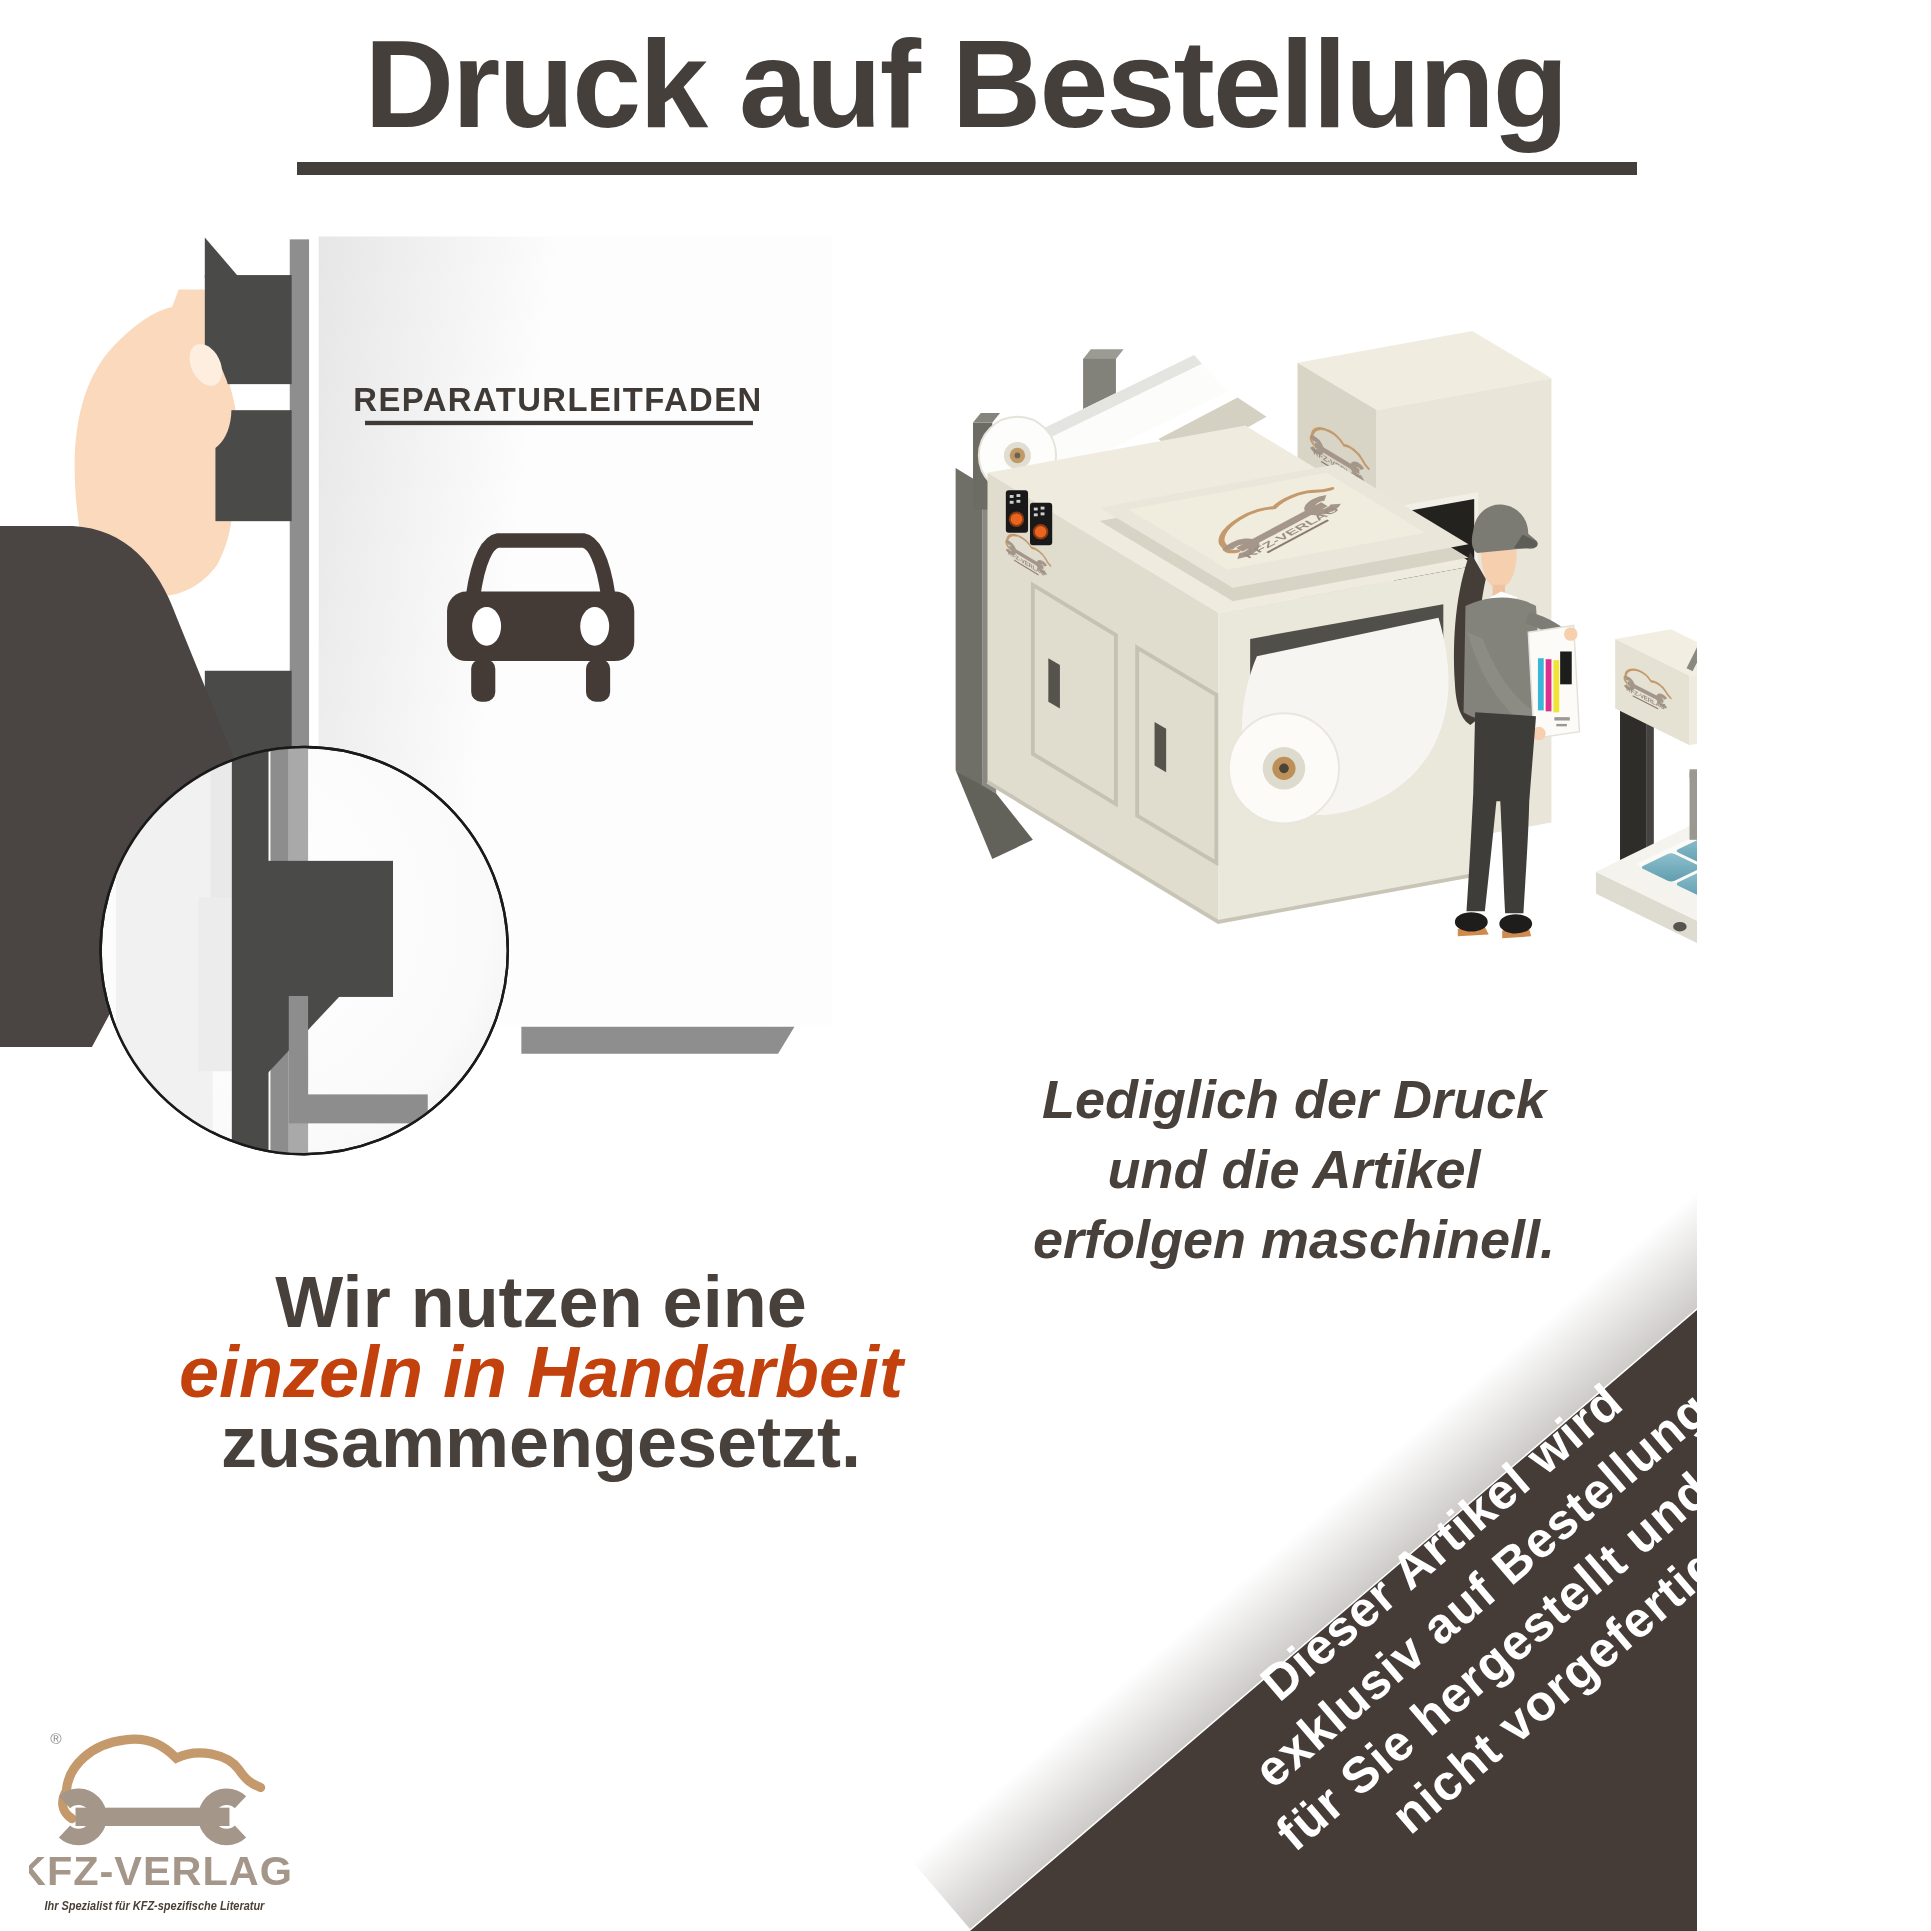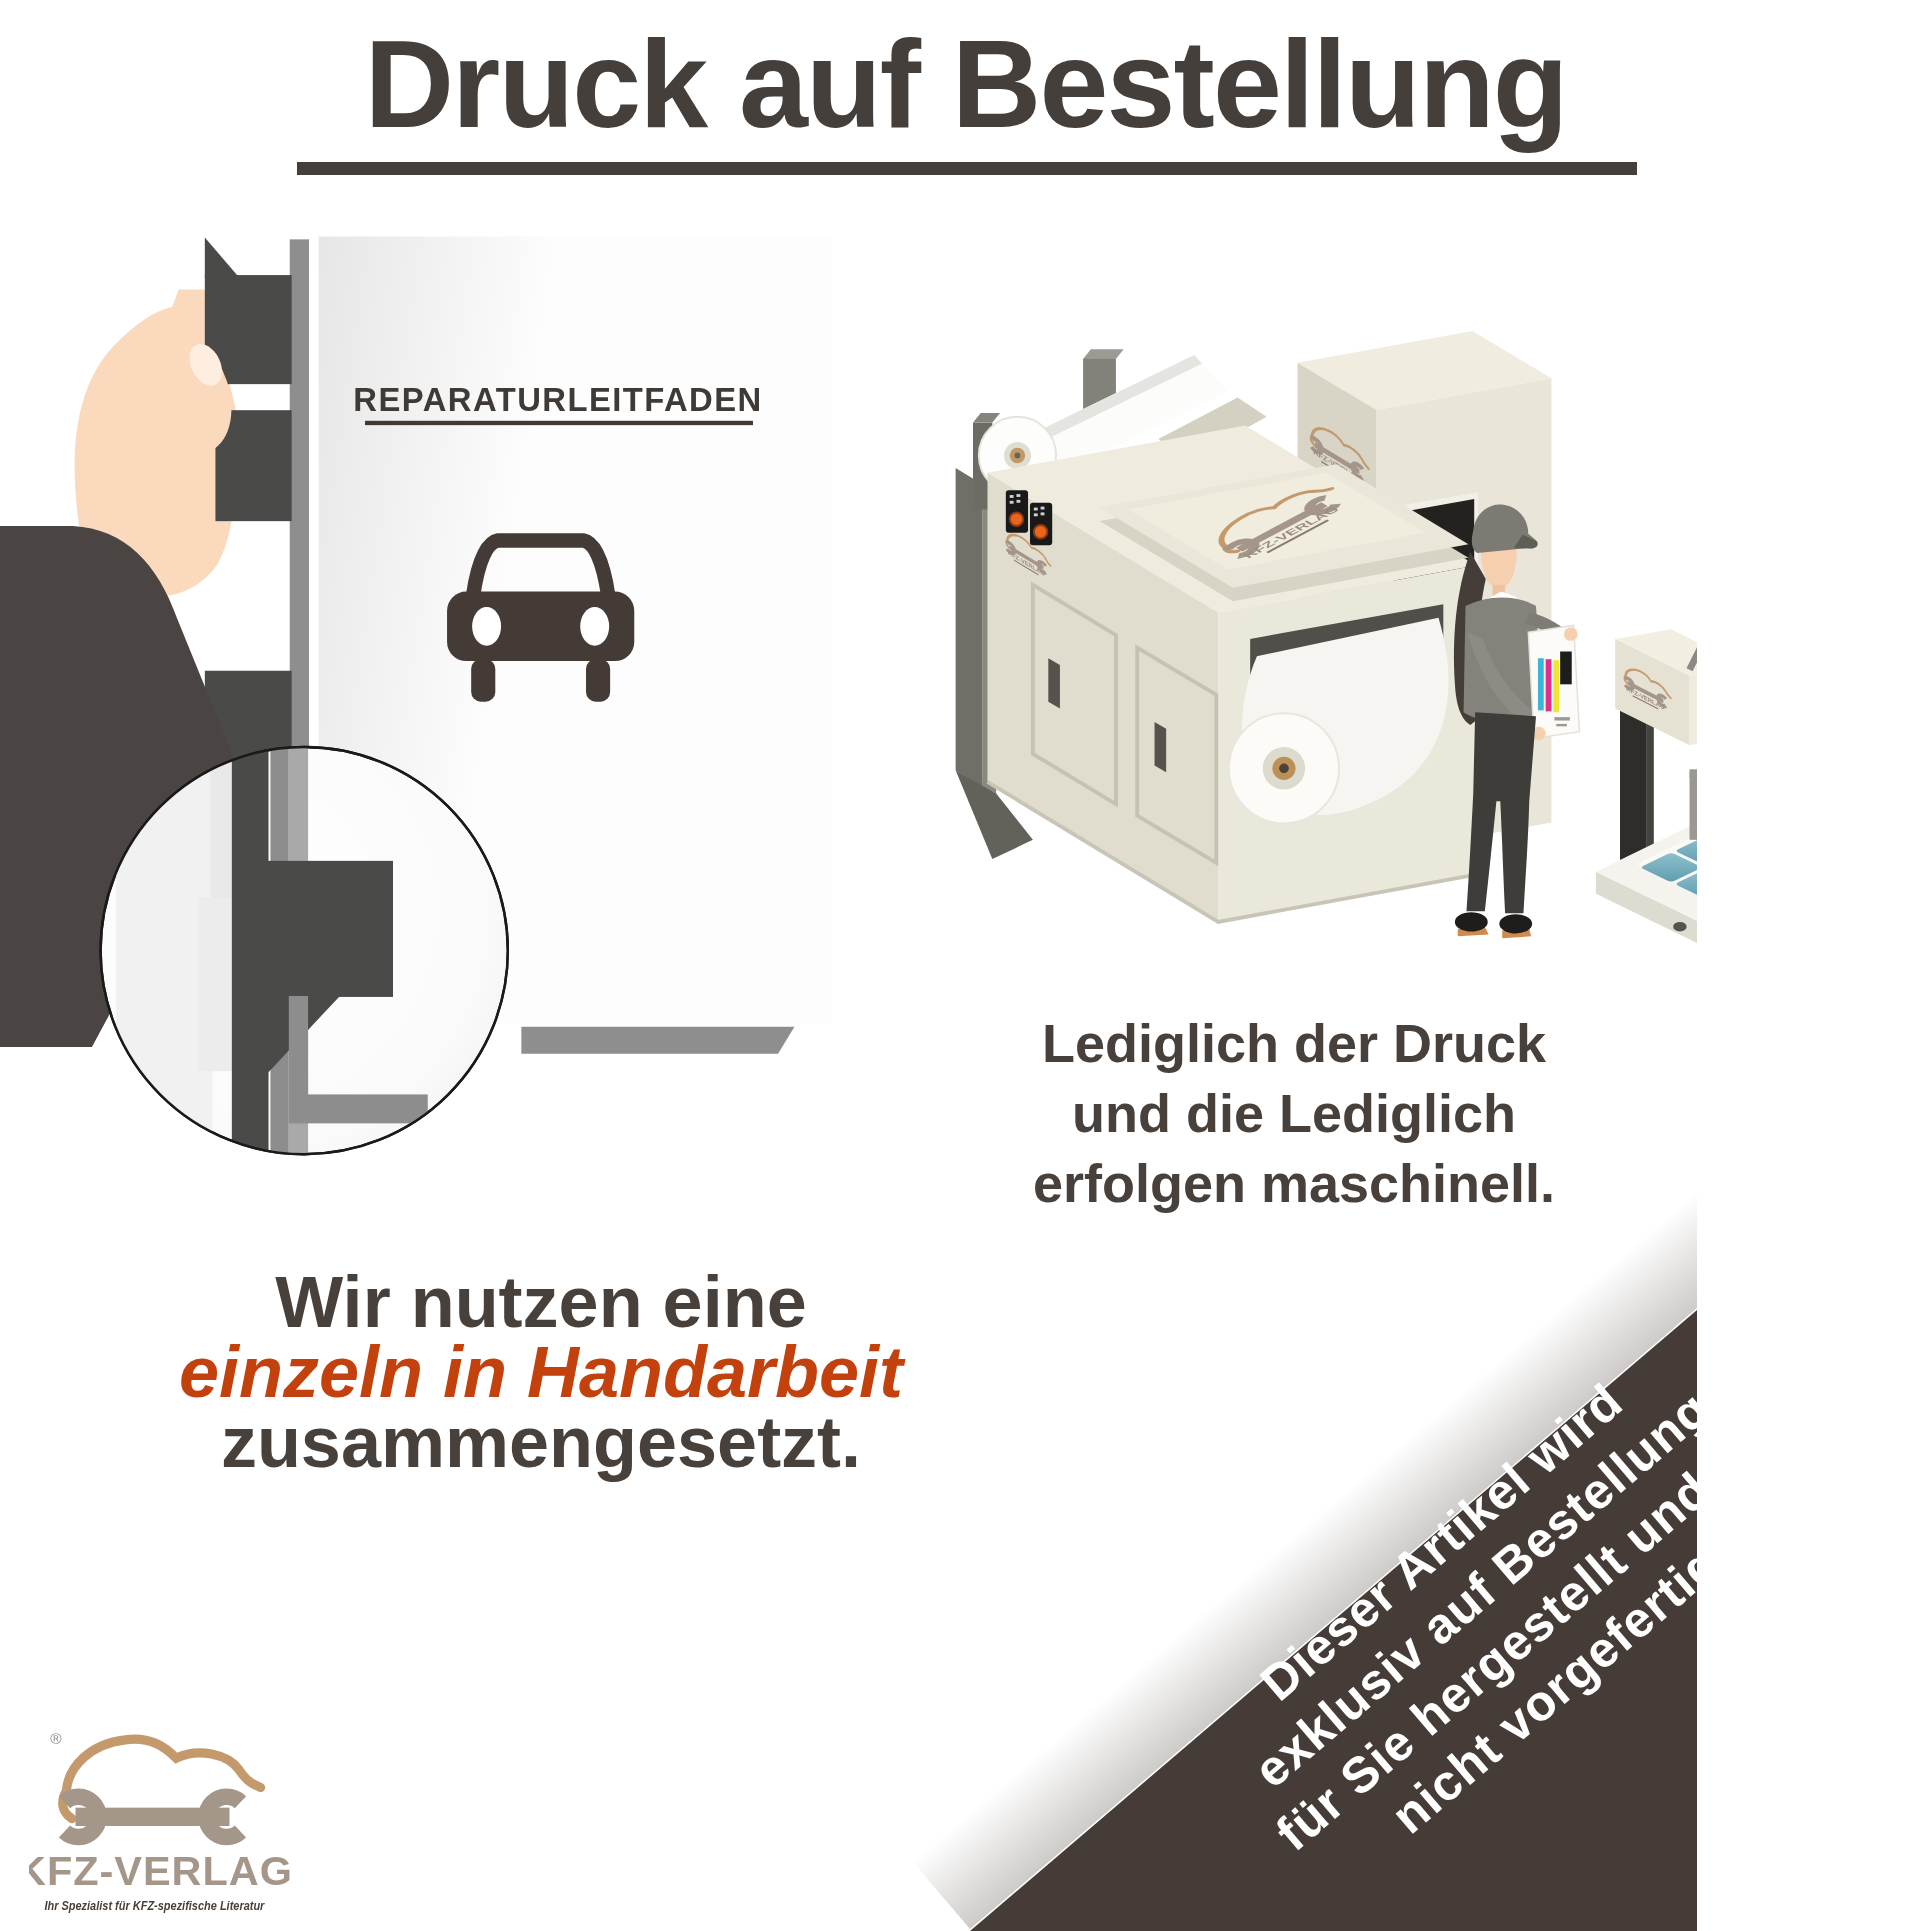--- a/index.html
+++ b/index.html
@@ -6,21 +6,21 @@
   .page{position:relative;width:1697px;height:1931px;background:#ffffff;overflow:hidden;
         font-family:"Liberation Sans",sans-serif;}
   .abs{position:absolute;}
   
   .title{left:0;top:21px;width:1931px;text-align:center;font-size:124px;font-weight:bold;
          letter-spacing:-1.9px;color:#453f3c;line-height:127px;}
   .title-underline{left:297px;top:162px;width:1340px;height:12.6px;background:#453f3c;}
   
   .txt{text-align:center;font-weight:bold;color:#48403b;}
   .txt-left{left:145px;top:1267px;width:792px;font-size:72px;line-height:70px;}
-  .txt-right{left:985px;top:1008px;width:618px;font-size:54px;line-height:70px;}
+  .txt-right{left:985px;top:1064px;width:618px;font-size:54px;line-height:70px;font-style:italic;}
   .hl{font-style:italic;color:#c2410c;}
   
   .banner{left:0;top:0;width:1931px;height:1931px;background:#453c37;
           -webkit-clip-path:polygon(970px 1931px,1931px 1110px,1931px 1931px);
           clip-path:polygon(970px 1931px,1931px 1110px,1931px 1931px);}
   .banner-shadow{left:970px;top:1840px;width:1274px;height:89px;
           background:linear-gradient(to top, rgba(125,118,112,0.38), rgba(255,255,255,0));
           transform:rotate(-40.5deg);transform-origin:0 100%;}
   .banner-text{left:1019px;top:1468px;width:966px;height:290px;display:flex;
           flex-direction:column;justify-content:center;text-align:center;
@@ -300,21 +300,21 @@
         <rect x="800" y="487" width="50" height="9" fill="#9a9890"></rect>
         <rect x="800" y="490" width="9" height="70" fill="#9a9890"></rect>
         <rect x="841" y="490" width="9" height="70" fill="#8b897f"></rect>
         <rect x="809" y="496" width="32" height="56" fill="rgba(45,45,42,0.25)"></rect>
       </g>
     </g>
   </svg>
 
   <div class="abs txt txt-right">
     <div>Lediglich der Druck</div>
-    <div>und die Lediglich</div>
+    <div>und die Artikel</div>
     <div>erfolgen maschinell.</div>
   </div>
 
   <div class="abs txt txt-left">
     <div>Wir nutzen eine</div>
     <div class="hl">einzeln in Handarbeit</div>
     <div>zusammengesetzt.</div>
   </div>
 
   <div class="abs banner-shadow"></div>

